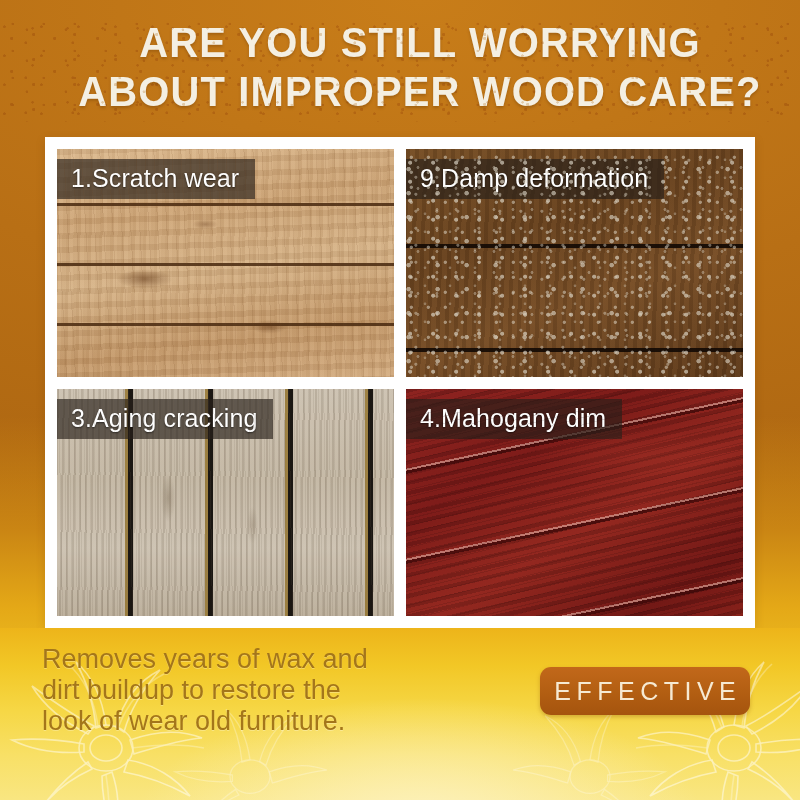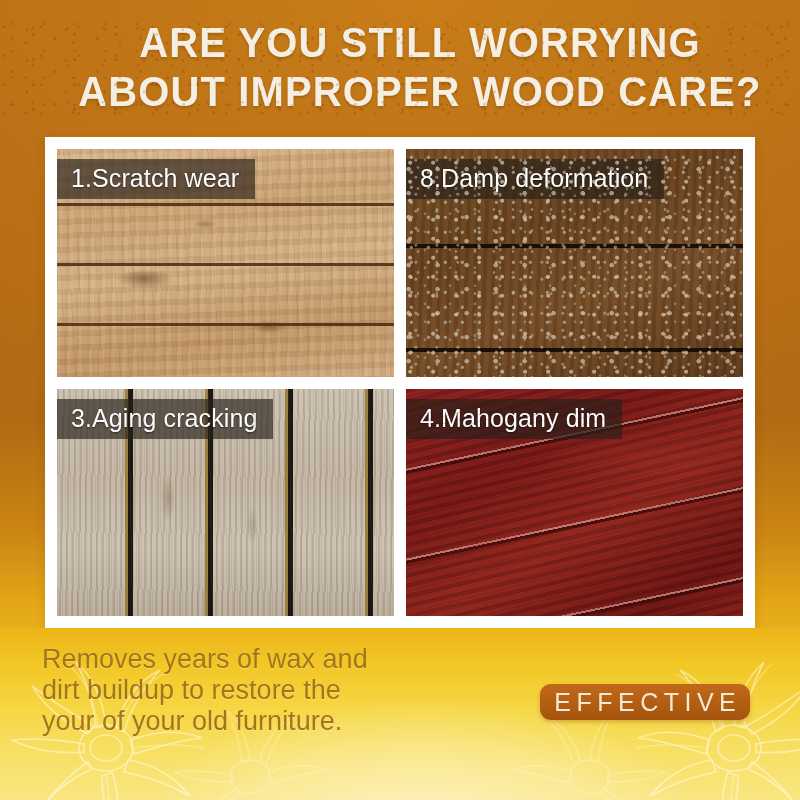--- a/index.html
+++ b/index.html
@@ -199,25 +199,25 @@
     position:absolute;left:42px;top:16px;width:400px;
     color:#a4761a;
     font-size:27px;
     line-height:31px;
     white-space:pre-line;
     text-shadow:0 1px 0 rgba(255,255,255,.28);
   }
 
   #effective-badge{
     position:absolute;left:540px;top:39px;
-    width:210px;height:36px;
+    width:210px;height:48px;
     border-radius:11px;
     background:linear-gradient(180deg,#c2681a 0%,#b25e12 55%,#a5540e 100%);
     box-shadow:0 2px 4px rgba(140,80,10,.35);
-    display:flex;align-items:center;justify-content:center;margin-top:17px;
+    display:flex;align-items:center;justify-content:center;
   }
   #effective-badge span{
     color:#f6ead3;
     font-size:25px;
     letter-spacing:5.5px;
     text-indent:5.5px;
     font-weight:400;
   }
 </style>
 </head>
@@ -233,21 +233,21 @@
   <div id="headline-speckle"></div>
 
   <div id="frame">
     <div id="grid">
 
       <div class="panel wood-scratch">
         <div class="caption">1.Scratch wear</div>
       </div>
 
       <div class="panel wood-damp">
-        <div class="caption">8.Damp deformation</div>
+        <div class="caption">9.Damp deformation</div>
       </div>
 
       <div class="panel wood-aging">
         <div class="caption">3.Aging cracking</div>
       </div>
 
       <div class="panel wood-mahogany">
         <div class="caption">4.Mahogany dim</div>
       </div>
 
@@ -312,20 +312,20 @@
         <path d="M100 91 C96 62 86 42 70 28 C82 50 88 72 90 94 Z"></path>
         <path d="M112 93 C120 64 136 46 156 36 C138 56 126 76 120 98 Z"></path>
         <path d="M124 106 C152 96 176 96 196 104 C172 106 148 114 128 120 Z"></path>
         <path d="M86 135 C62 146 42 162 30 182 C46 158 64 140 82 128 Z"></path>
         <path d="M78 118 C50 120 26 116 6 106 C30 104 56 106 78 110 Z"></path>
       </g>
     </svg>
 
     <div id="body-copy">Removes years of wax and
 dirt buildup to restore the
-your of your old furniture.</div>
+look of wear old furniture.</div>
 
     <div id="effective-badge">
       <span>EFFECTIVE</span>
     </div>
   </div>
 
 </div>
 
 </body></html>

